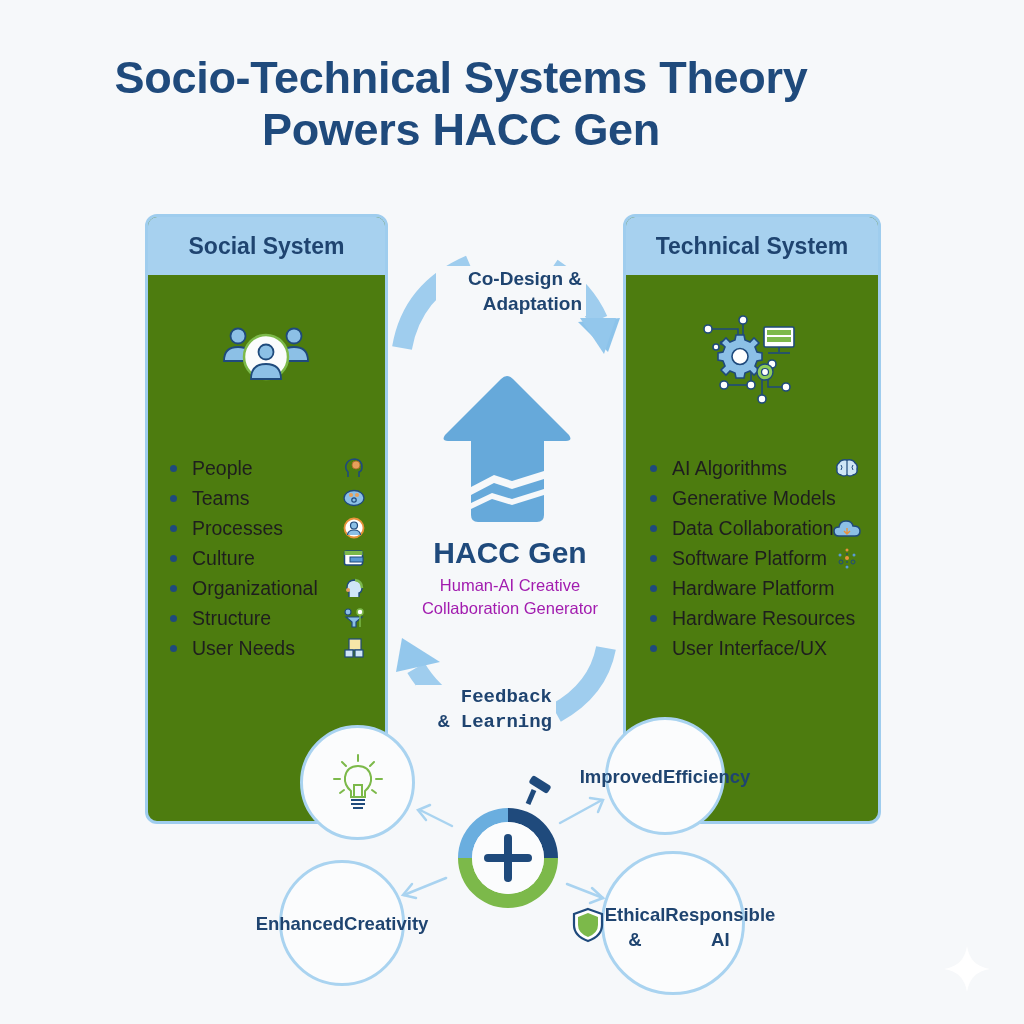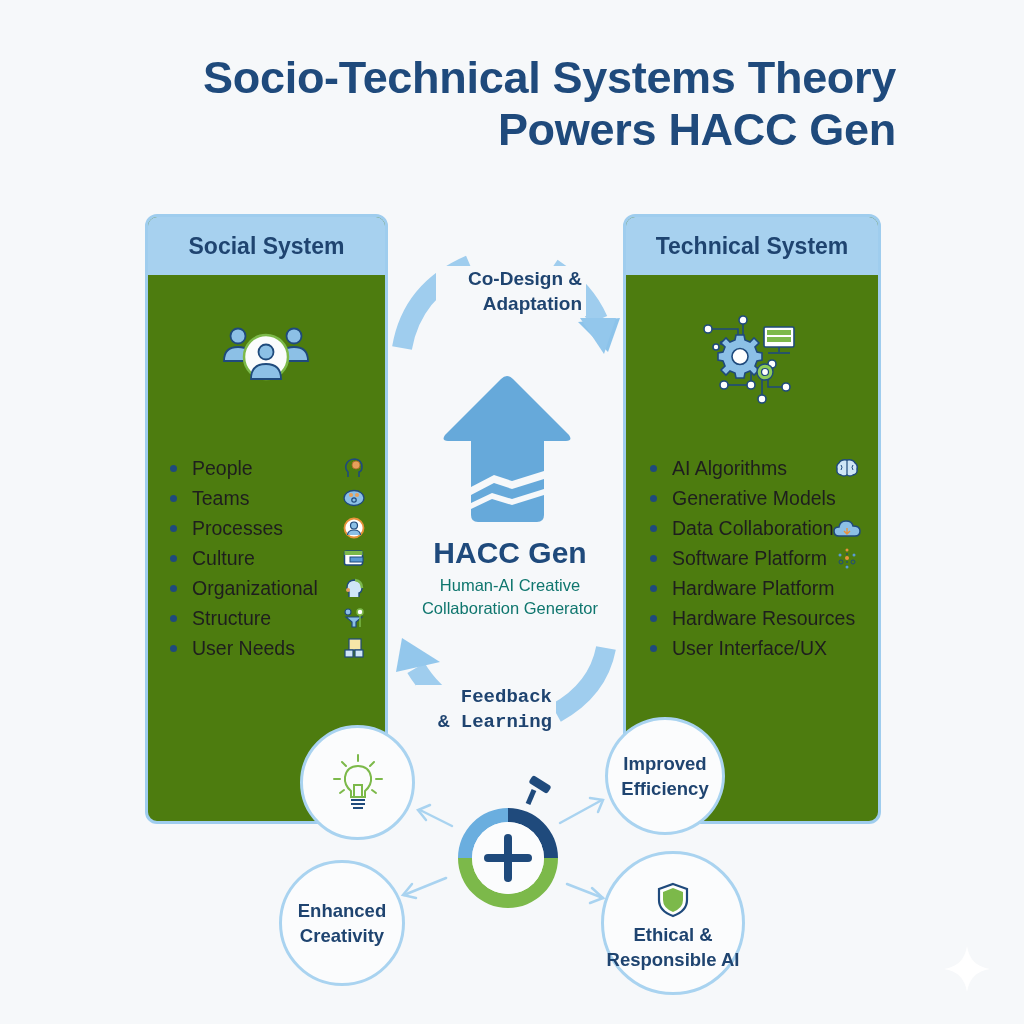--- a/index.html
+++ b/index.html
@@ -6,22 +6,22 @@
   html, body { width: 1024px; height: 1024px; overflow: hidden; }
   body {
     background: #f6f8fa;
     font-family: "Liberation Sans", "DejaVu Sans", sans-serif;
     position: relative;
     color: #1f3f66;
   }
   .abs { position: absolute; }
 
   .title {
-    position: absolute; left: 0; top: 52px; width: 896px;
-    text-align: right; color: #1f4a7c; font-weight: 700;
+    position: absolute; left: 13px; top: 52px; width: 896px;
+    text-align: center; color: #1f4a7c; font-weight: 700;
     font-size: 45px; line-height: 52px; letter-spacing: -0.3px;
   }
   .title span { display: block; }
 
   .panel {
     position: absolute; top: 214px; height: 610px;
     border: 3px solid #9fcdee; border-radius: 12px;
     background: #4d7c0f; overflow: hidden;
   }
   .panel-social { left: 145px; width: 243px; }
@@ -51,27 +51,27 @@
     position: absolute; text-align: right; font-weight: 700; font-size: 19px;
     line-height: 25px; color: #1f4470; background: #f6f8fa; padding: 0 4px;
   }
 
   .hacc-title {
     position: absolute; left: 400px; width: 220px; top: 536px; text-align: center;
     font-weight: 700; font-size: 30px; color: #1f4a7c;
   }
   .hacc-sub {
     position: absolute; left: 395px; width: 230px; top: 574px; text-align: center;
-    font-size: 16.5px; line-height: 23px; color: #0f766e;
+    font-size: 16.5px; line-height: 23px; color: #a21caf;
   }
   .hacc-sub span { display: block; }
 
   .circle {
     position: absolute; border: 3px solid #a9d3f0; border-radius: 50%;
-    background: #fbfcfd; display: flex; flex-direction: column;
+    background: #fbfcfd; display: flex; flex-direction: row;
     align-items: center; justify-content: center; text-align: center;
     font-weight: 700; font-size: 18.5px; line-height: 25px; color: #1f4470;
   }
   .circle span { display: block; }
 
   svg { display: block; overflow: visible; }
 </style>
 </head>
 <body>
 

